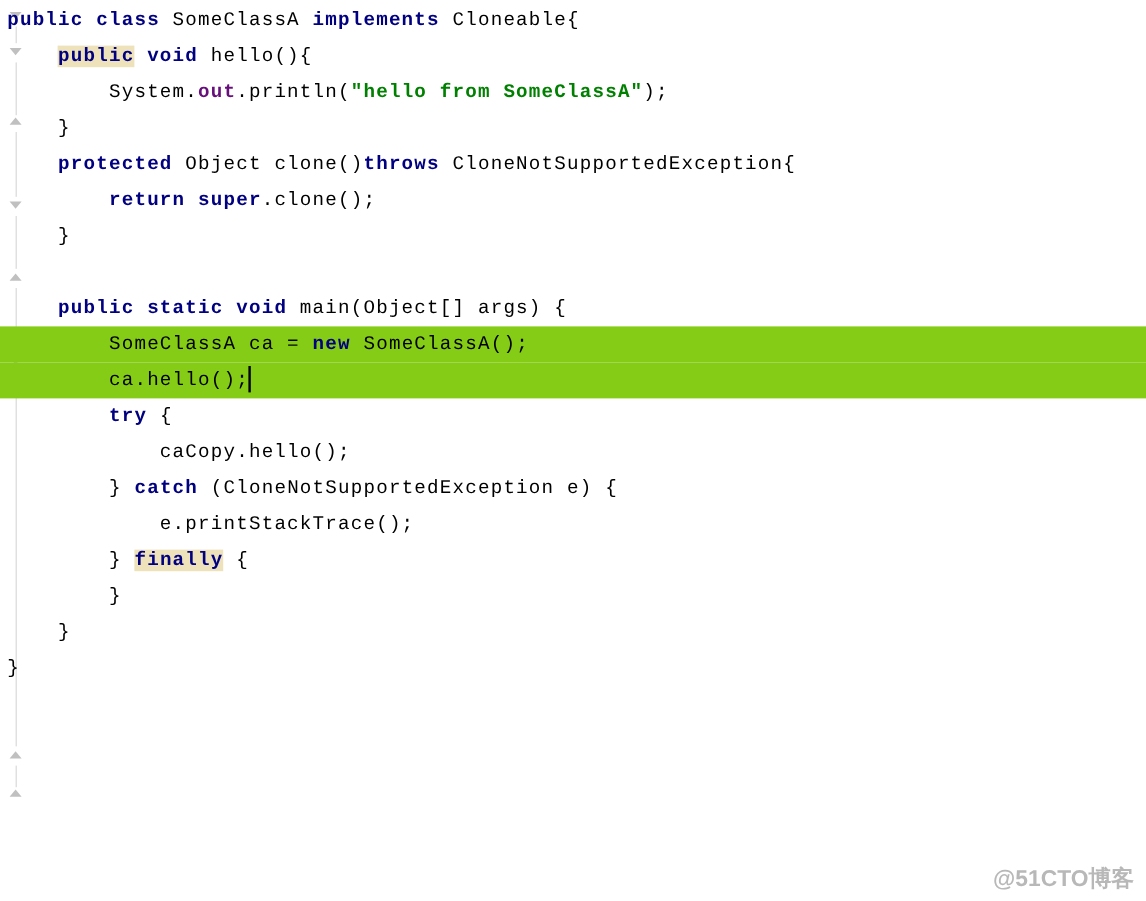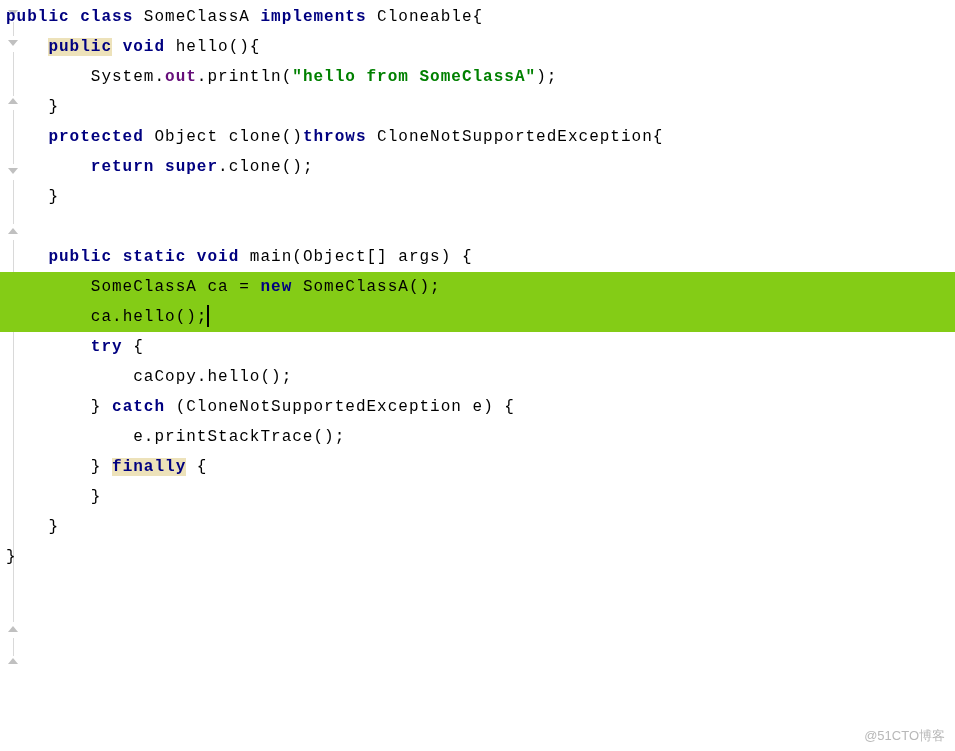--- a/index.html
+++ b/index.html
@@ -75,23 +75,24 @@
     width: 0; height: 0;
     border-left: 5px solid transparent;
     border-right: 5px solid transparent;
     border-bottom: 6px solid #c0c0c0;
   }
   .watermark {
     position: absolute;
     bottom: 6px;
     right: 10px;
     color: #b8b8b8;
-    font-size: 13px;
+    font-size: 19px;
     font-family: "Microsoft YaHei", Arial, sans-serif;
     letter-spacing: 0;
+    font-weight: bold;
   }
   .cursor {
     display: inline-block;
     width: 1.5px;
     height: 22px;
     background: #000;
     vertical-align: middle;
     margin-bottom: 2px;
   }
 </style>

